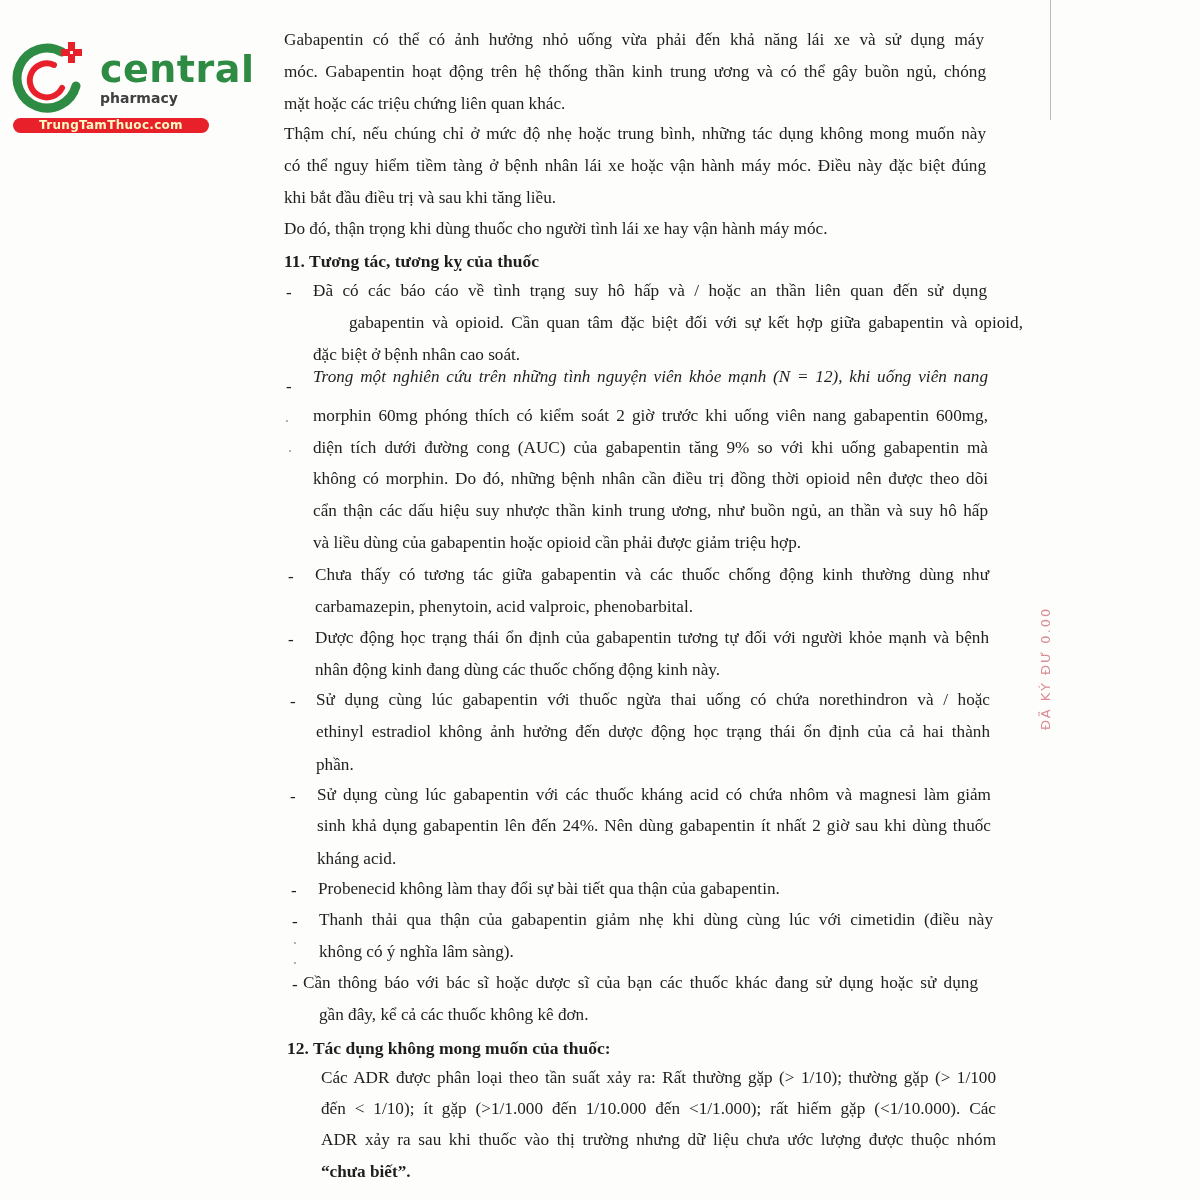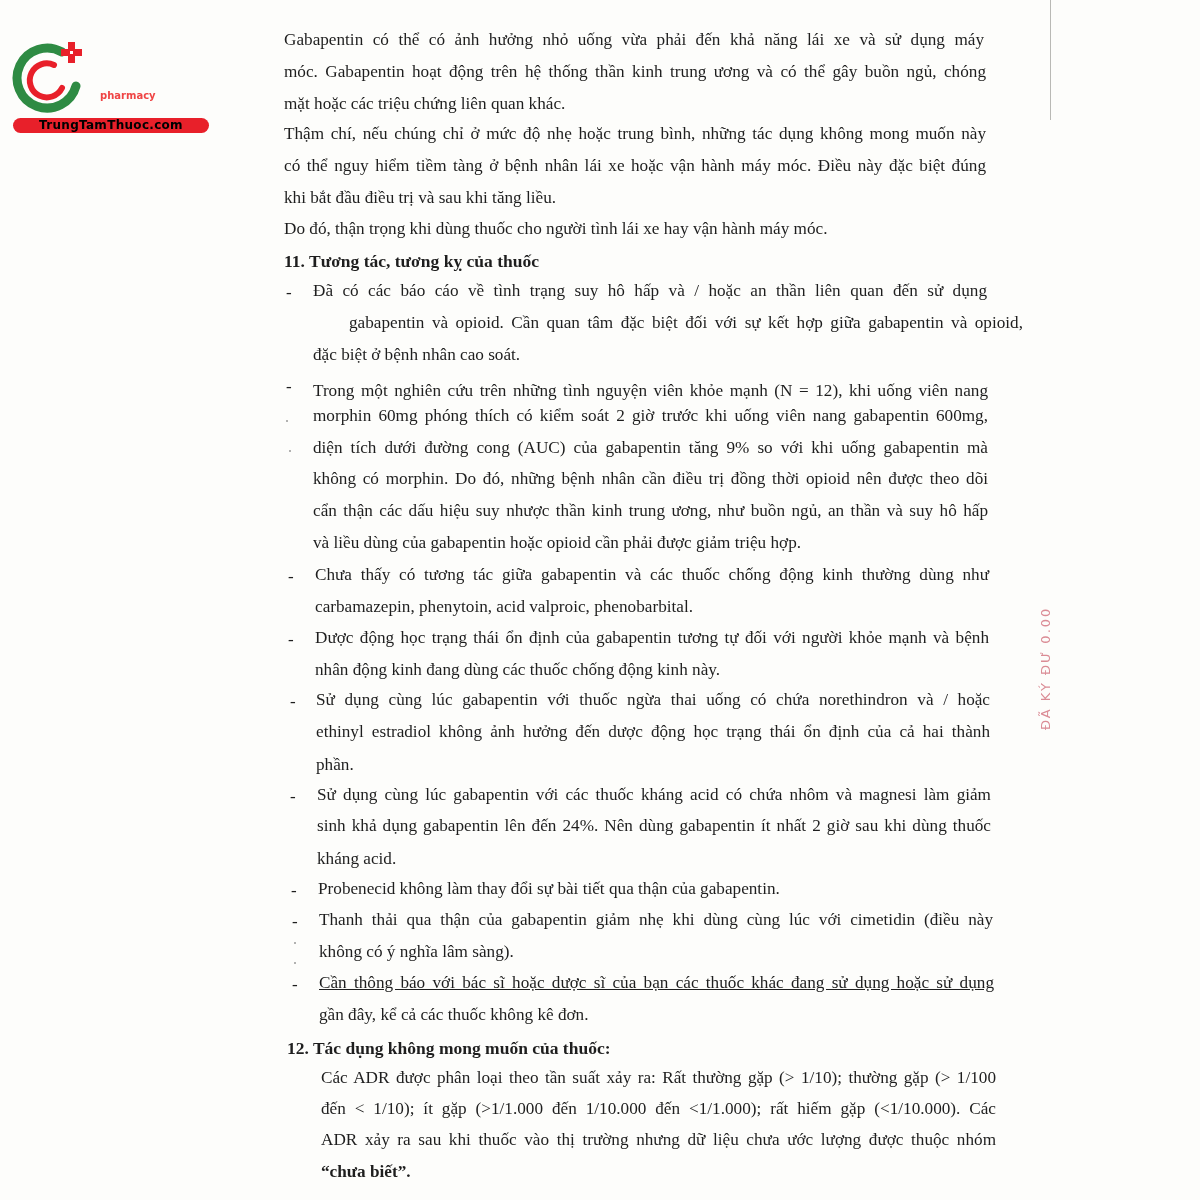--- a/index.html
+++ b/index.html
@@ -2,24 +2,24 @@
 <html><head>
 <meta charset="utf-8">
 <style>
   html, body { margin:0; padding:0; }
   body { width:1200px; height:1200px; background:#fdfdfb; position:relative; overflow:hidden;
          font-family:"Liberation Serif","DejaVu Serif",serif; color:#1e1e1e; }
   .fold { position:absolute; left:1050px; top:0; width:1px; height:120px; background:#b9b9b5; }
   .logo { position:absolute; left:10px; top:38px; width:205px; height:100px; }
   .logo-word { position:absolute; left:90px; top:12px; font-family:"DejaVu Sans",sans-serif; font-size:38px;
                font-weight:bold; color:#2e8b43; letter-spacing:0.5px; line-height:1; }
-  .logo-sub { position:absolute; left:90px; top:53px; font-family:"DejaVu Sans",sans-serif; font-size:10px;
-              font-weight:bold; color:#ef4444; line-height:1; }
+  .logo-sub { position:absolute; left:90px; top:53px; font-family:"DejaVu Sans",sans-serif; font-size:14px;
+              font-weight:bold; color:#404040; line-height:1; }
   .logo-bar { position:absolute; left:3px; top:80px; width:196px; height:15px; border-radius:8px; background:#e8202a;
-              color:#000000; font-family:"DejaVu Sans",sans-serif; font-size:12px; font-weight:bold; text-align:center; line-height:15px; letter-spacing:0.3px; }
+              color:#fef9c3; font-family:"DejaVu Sans",sans-serif; font-size:12px; font-weight:bold; text-align:center; line-height:15px; letter-spacing:0.3px; }
   .logo-mark { position:absolute; left:0; top:0; width:80px; height:80px; }
 
   .ln { position:absolute; font-size:17.2px; line-height:22px; white-space:nowrap; }
   .just { text-align:justify; text-align-last:justify; white-space:normal; }
   .h { font-weight:bold; font-size:17.5px; }
   .dash { position:absolute; font-size:17px; line-height:22px; }
   .stamp { position:absolute; left:1038px; top:560px; width:20px; height:170px;
            writing-mode:vertical-rl; transform:rotate(180deg); color:#d2707c; font-family:"DejaVu Sans",sans-serif;
            font-size:13px; letter-spacing:2px; opacity:0.8; }
   .speck { position:absolute; width:2px; height:2px; background:#999; border-radius:1px; }
@@ -30,41 +30,42 @@
 <div class="fold"></div>
 
 <div class="logo">
   <svg class="logo-mark" viewBox="0 0 80 80">
     <path d="M66 48 A30 30 0 1 1 52 14" fill="none" stroke="#2e8b43" stroke-width="9" stroke-linecap="round"></path>
     <path d="M52 50 A17 17 0 1 1 44 27" fill="none" stroke="#e8202a" stroke-width="6" stroke-linecap="round"></path>
     <rect x="58" y="4" width="7" height="21" fill="#e8202a"></rect>
     <rect x="51" y="11" width="21" height="7" fill="#e8202a"></rect>
     <rect x="60" y="13" width="3" height="3" fill="#fff"></rect>
   </svg>
+  <div class="logo-word">central</div>
   <div class="logo-sub">pharmacy</div>
   <div class="logo-bar">TrungTamThuoc.com</div>
 </div>
 
 <div class="ln just" style="left:284px;top:29px;width:700px;">Gabapentin có thể có ảnh hưởng nhỏ uống vừa phải đến khả năng lái xe và sử dụng máy</div>
 <div class="ln just" style="left:284px;top:61px;width:702px;">móc. Gabapentin hoạt động trên hệ thống thần kinh trung ương và có thể gây buồn ngủ, chóng</div>
 <div class="ln" style="left:284px;top:93px;">mặt hoặc các triệu chứng liên quan khác.</div>
 <div class="ln just" style="left:284px;top:123px;width:702px;">Thậm chí, nếu chúng chỉ ở mức độ nhẹ hoặc trung bình, những tác dụng không mong muốn này</div>
 <div class="ln just" style="left:284px;top:155px;width:702px;">có thể nguy hiểm tiềm tàng ở bệnh nhân lái xe hoặc vận hành máy móc. Điều này đặc biệt đúng</div>
 <div class="ln" style="left:284px;top:187px;">khi bắt đầu điều trị và sau khi tăng liều.</div>
 <div class="ln" style="left:284px;top:218px;">Do đó, thận trọng khi dùng thuốc cho người tình lái xe hay vận hành máy móc.</div>
 
 <div class="ln h" style="left:284px;top:250px;">11. Tương tác, tương kỵ của thuốc</div>
 
 <div class="dash" style="left:286px;top:282px;">-</div>
 <div class="ln just" style="left:313px;top:280px;width:674px;">Đã có các báo cáo về tình trạng suy hô hấp và / hoặc an thần liên quan đến sử dụng</div>
 <div class="ln just" style="left:313px;top:312px;width:674px;margin-left:36px;">gabapentin và opioid. Cần quan tâm đặc biệt đối với sự kết hợp giữa gabapentin và opioid,</div>
 <div class="ln" style="left:313px;top:344px;">đặc biệt ở bệnh nhân cao soát.</div>
 
 <div class="dash" style="left:286px;top:376px;">-</div>
-<div class="ln just" style="left:313px;top:380px;width:675px;">Trong một nghiên cứu trên những tình nguyện viên khỏe mạnh (N = 12), khi uống viên nang</div>
+<div class="ln just" style="left:313px;top:366px;width:675px;font-style:italic;">Trong một nghiên cứu trên những tình nguyện viên khỏe mạnh (N = 12), khi uống viên nang</div>
 <div class="ln just" style="left:313px;top:405px;width:675px;">morphin 60mg phóng thích có kiểm soát 2 giờ trước khi uống viên nang gabapentin 600mg,</div>
 <div class="ln just" style="left:313px;top:437px;width:675px;">diện tích dưới đường cong (AUC) của gabapentin tăng 9% so với khi uống gabapentin mà</div>
 <div class="ln just" style="left:313px;top:468px;width:675px;">không có morphin. Do đó, những bệnh nhân cần điều trị đồng thời opioid nên được theo dõi</div>
 <div class="ln just" style="left:313px;top:500px;width:675px;">cẩn thận các dấu hiệu suy nhược thần kinh trung ương, như buồn ngủ, an thần và suy hô hấp</div>
 <div class="ln" style="left:313px;top:532px;">và liều dùng của gabapentin hoặc opioid cần phải được giảm triệu hợp.</div>
 
 <div class="dash" style="left:288px;top:566px;">-</div>
 <div class="ln just" style="left:315px;top:564px;width:674px;">Chưa thấy có tương tác giữa gabapentin và các thuốc chống động kinh thường dùng như</div>
 <div class="ln" style="left:315px;top:596px;">carbamazepin, phenytoin, acid valproic, phenobarbital.</div>
 
@@ -83,21 +84,21 @@
 <div class="ln" style="left:317px;top:848px;">kháng acid.</div>
 
 <div class="dash" style="left:291px;top:880px;">-</div>
 <div class="ln" style="left:318px;top:878px;">Probenecid không làm thay đổi sự bài tiết qua thận của gabapentin.</div>
 
 <div class="dash" style="left:292px;top:911px;">-</div>
 <div class="ln just" style="left:319px;top:909px;width:674px;">Thanh thải qua thận của gabapentin giảm nhẹ khi dùng cùng lúc với cimetidin (điều này</div>
 <div class="ln" style="left:319px;top:941px;">không có ý nghĩa lâm sàng).</div>
 
 <div class="dash" style="left:292px;top:974px;">-</div>
-<div class="ln just" style="left:319px;top:972px;width:675px;text-decoration:underline;">Cần thông báo với bác sĩ hoặc dược sĩ của bạn các thuốc khác đang sử dụng hoặc sử dụng</div>
+<div class="ln just" style="left:303px;top:972px;width:675px;">Cần thông báo với bác sĩ hoặc dược sĩ của bạn các thuốc khác đang sử dụng hoặc sử dụng</div>
 <div class="ln" style="left:319px;top:1004px;">gần đây, kể cả các thuốc không kê đơn.</div>
 
 <div class="ln h" style="left:287px;top:1037px;">12. Tác dụng không mong muốn của thuốc:</div>
 <div class="ln just" style="left:321px;top:1067px;width:675px;">Các ADR được phân loại theo tần suất xảy ra: Rất thường gặp (&gt; 1/10); thường gặp (&gt; 1/100</div>
 <div class="ln just" style="left:321px;top:1098px;width:675px;">đến &lt; 1/10); ít gặp (&gt;1/1.000 đến 1/10.000 đến &lt;1/1.000); rất hiếm gặp (&lt;1/10.000). Các</div>
 <div class="ln just" style="left:321px;top:1129px;width:675px;">ADR xảy ra sau khi thuốc vào thị trường nhưng dữ liệu chưa ước lượng được thuộc nhóm</div>
 <div class="ln" style="left:321px;top:1161px;font-weight:bold;">“chưa biết”.</div>
 
 <div class="stamp">ĐÃ KÝ ĐƯ 0.00</div>
 

